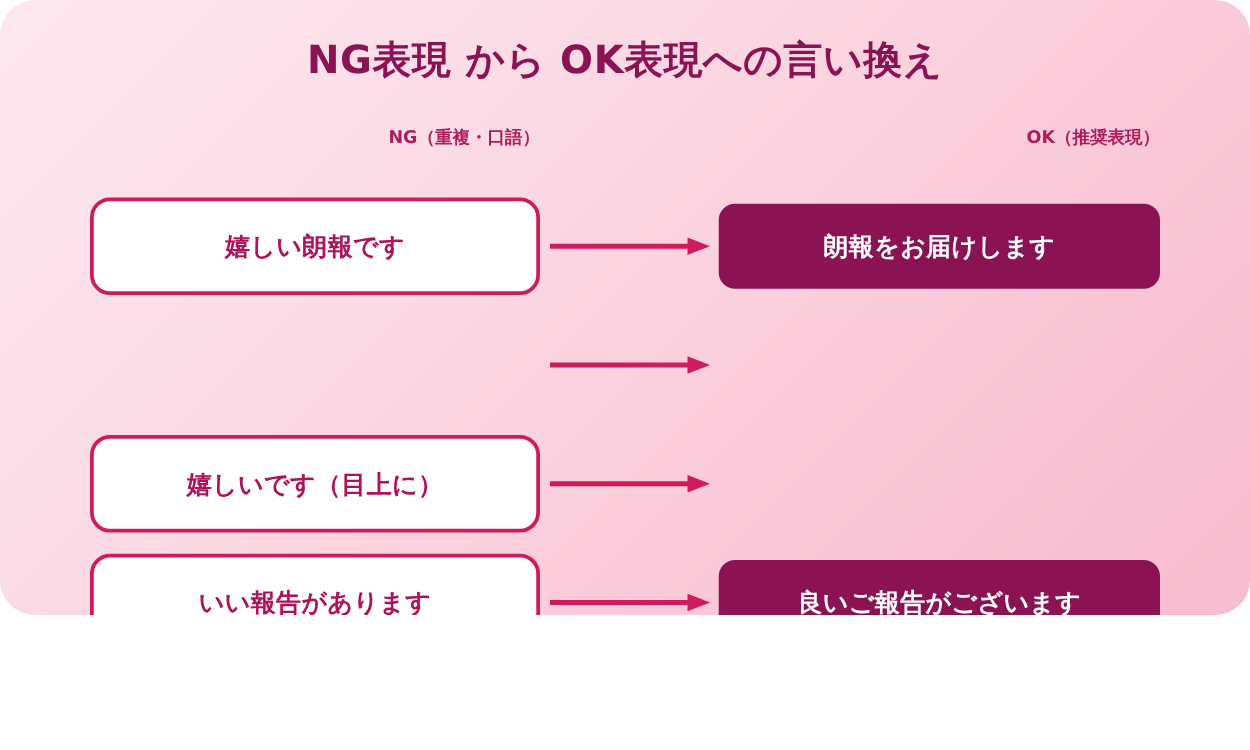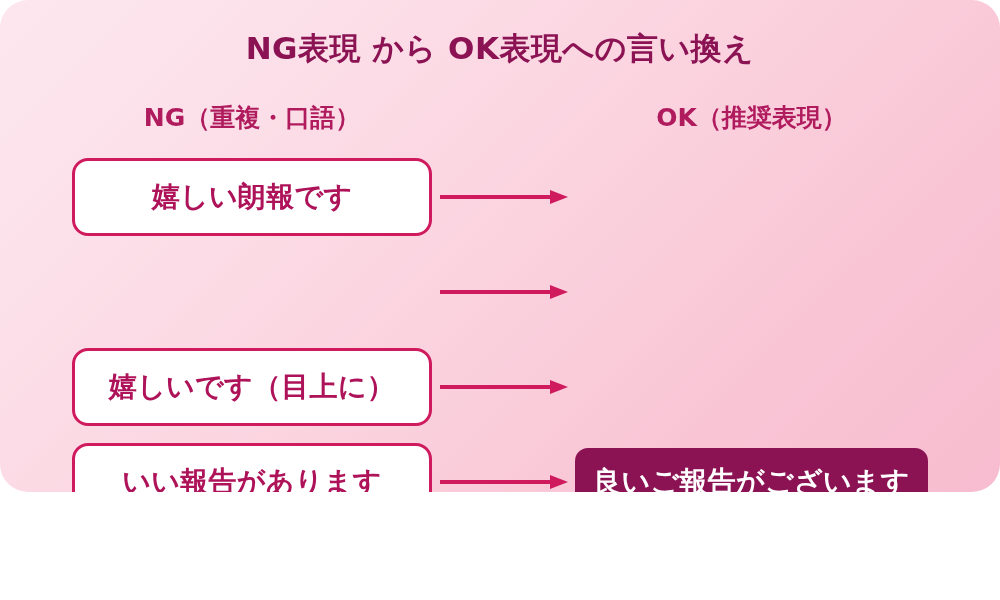--- a/index.html
+++ b/index.html
@@ -43,24 +43,24 @@
     letter-spacing: 0.5px;
     color: #8b1253;
     line-height: 1.2;
     white-space: nowrap;
   }
 
   
   .col-head {
     position: absolute;
     top: 101px;
-    font-size: 25px;
+    font-size: 14px;
     font-weight: bold;
     color: #b01b5e;
-    text-align: center;
+    text-align: right;
     white-space: nowrap;
   }
   .col-head.left  { left: 72px;  width: 360px; }
   .col-head.right { left: 575px; width: 353px; }
 
   
   .rows {
     position: absolute;
     top: 158px;
     left: 0;
@@ -73,21 +73,21 @@
   }
 
   .card {
     position: absolute;
     top: 0;
     height: 78px;
     box-sizing: border-box;
     display: flex;
     align-items: center;
     justify-content: center;
-    font-size: 28px;
+    font-size: 20px;
     font-weight: bold;
     letter-spacing: 0.3px;
     white-space: nowrap;
   }
 
   .card.ng {
     left: 72px;
     width: 360px;
     background: #ffffff;
     border: 3px solid #cf1a5e;
@@ -132,20 +132,23 @@
     <div class="row">
       <div class="card ng">
         <span>嬉しい朗報です</span>
       </div>
       <div class="arrow">
         <svg width="128" height="14" viewBox="0 0 128 14" xmlns="http://www.w3.org/2000/svg">
           <line x1="0" y1="7" x2="112" y2="7" stroke="#cf1a5e" stroke-width="4"></line>
           <polygon points="110,0 128,7 110,14" fill="#cf1a5e"></polygon>
         </svg>
       </div>
+      <div class="card ok">
+        <span>朗報をお届けします</span>
+      </div>
     </div>
 
     <div class="row">
       <div class="arrow">
         <svg width="128" height="14" viewBox="0 0 128 14" xmlns="http://www.w3.org/2000/svg">
           <line x1="0" y1="7" x2="112" y2="7" stroke="#cf1a5e" stroke-width="4"></line>
           <polygon points="110,0 128,7 110,14" fill="#cf1a5e"></polygon>
         </svg>
       </div>
     </div>

